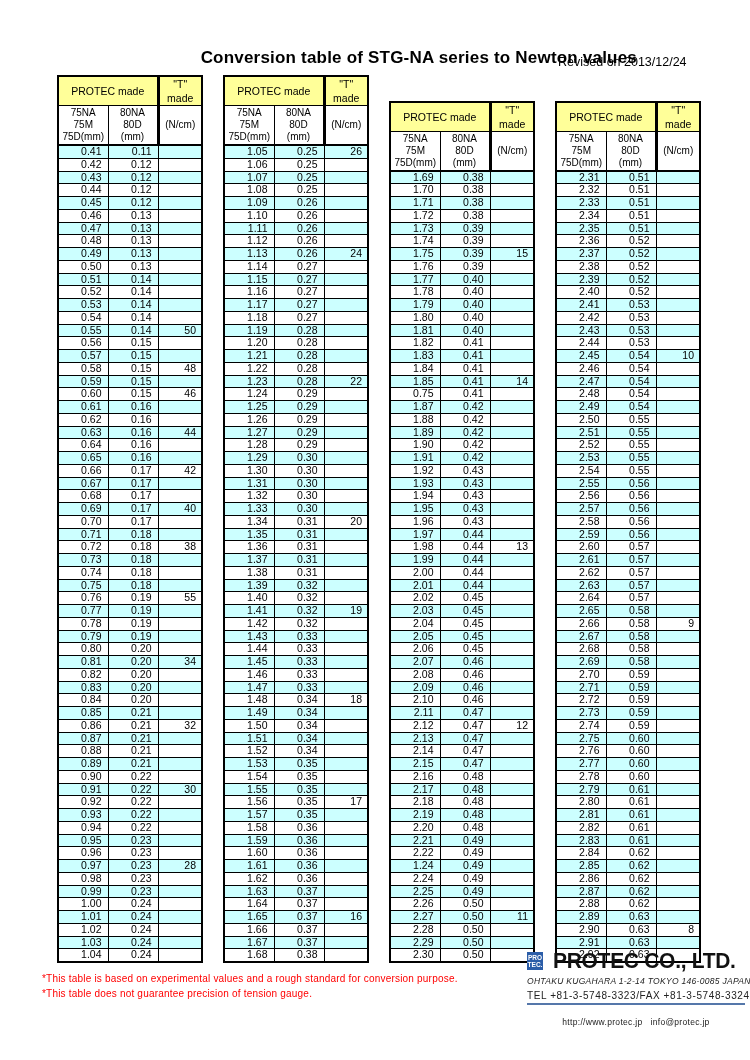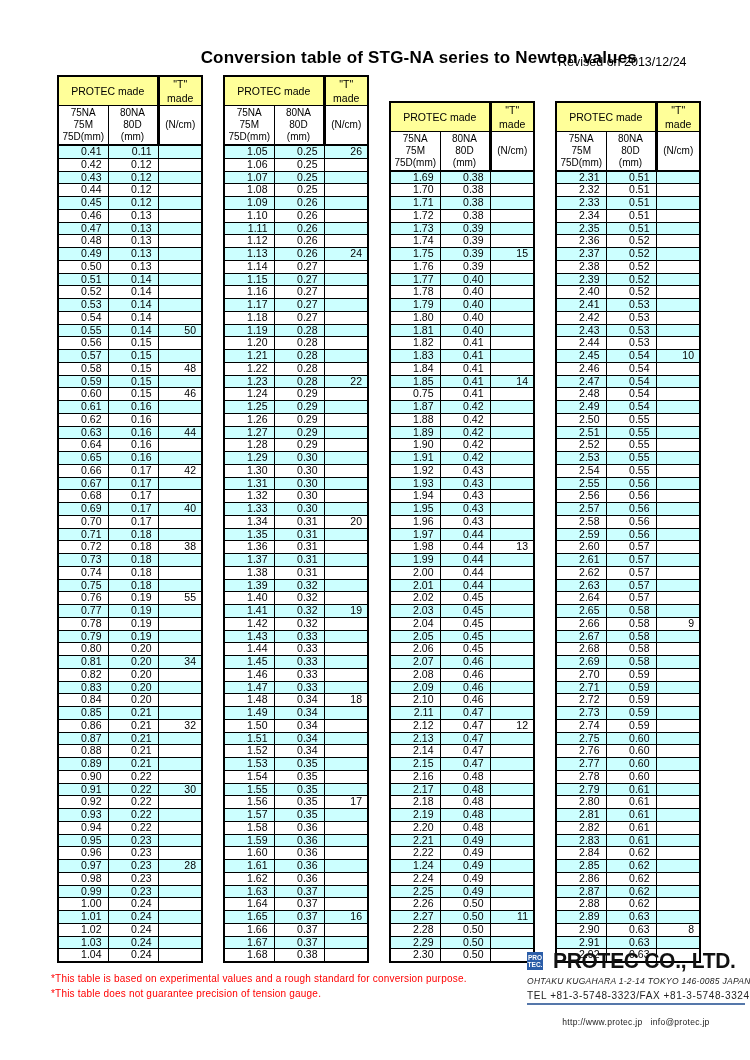--- a/index.html
+++ b/index.html
@@ -17,21 +17,21 @@
   tr.band th{background:var(--yellow,#FFFF99);height:14px;font-size:10.5px;
              font-weight:normal;text-align:center;line-height:14px;}
   tr.sub th{height:38px;font-size:10px;font-weight:normal;text-align:center;
             vertical-align:middle;line-height:12px;white-space:pre-line;
             border-bottom:2px solid #000;background:#fff;margin-top:21px;}
   tbody td{height:11.75px;line-height:11.75px;font-size:10.5px;text-align:right;}
   tbody td.v{padding-right:6px;}
   tbody td.tc{padding-right:5px;}
   tbody tr.cy td{background:var(--cyan,#CCFFFF);}
   tbody tr.wh td{background:#fff;}
-  .notes{position:absolute;left:51px;top:971px;}
+  .notes{position:absolute;left:42px;top:971px;}
   .note{font-size:10px;color:var(--red,#FF0000);line-height:15px;letter-spacing:0.2px;}
   .logo{position:absolute;left:527px;top:949px;width:240px;}
   .logo-row{display:flex;align-items:center;}
   .logo-box{width:16px;height:18px;background:var(--blue,#2B5DA8);color:#fff;
             font-size:6.5px;font-weight:bold;line-height:7px;text-align:center;
             padding-top:2px;box-sizing:border-box;letter-spacing:0;}
   .company{font-size:21px;font-weight:bold;margin-left:10px;letter-spacing:-0.3px;
            white-space:nowrap;color:#111;transform:scaleY(1.05);transform-origin:left center;}
   .addr{font-size:8.5px;margin-top:3px;letter-spacing:0.3px;white-space:nowrap;color:#222;font-style:italic;}
   .tel{font-size:10px;margin-top:4px;letter-spacing:0.6px;white-space:nowrap;color:#222;}

